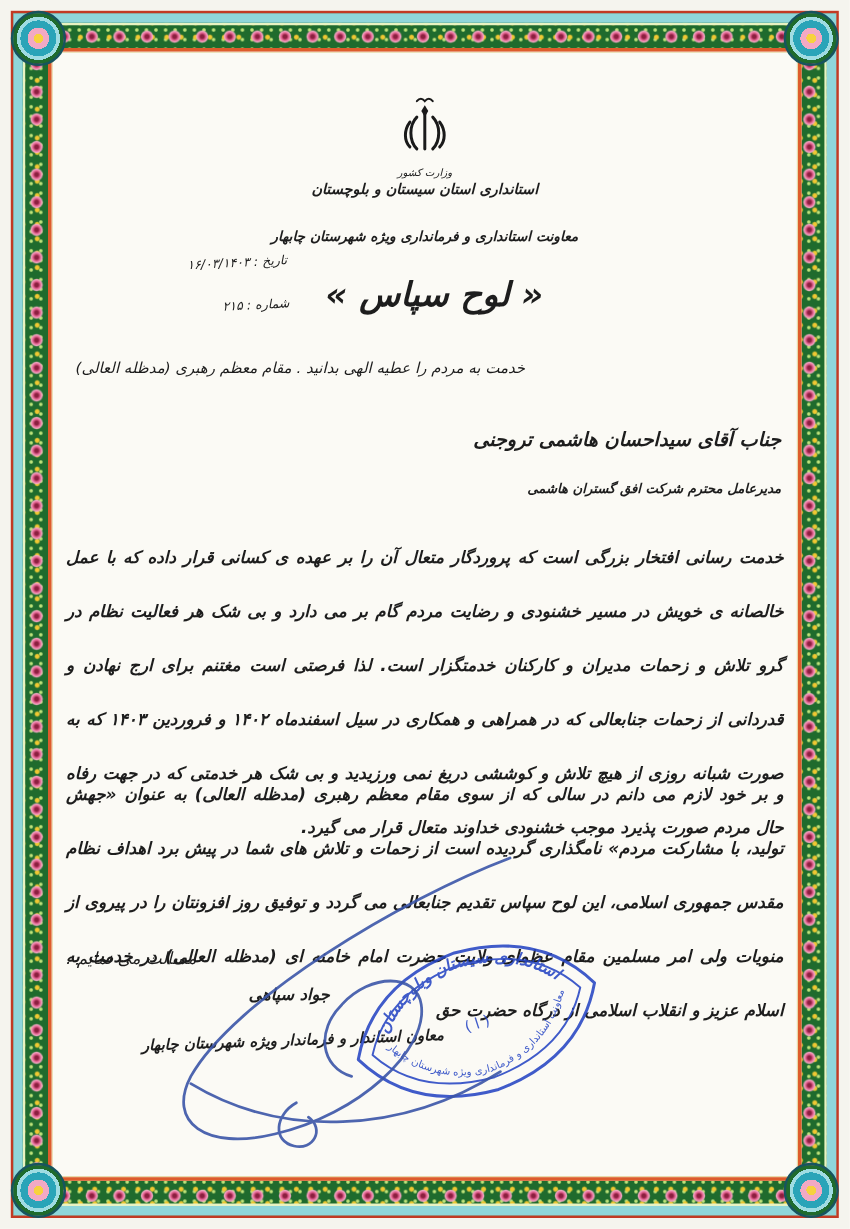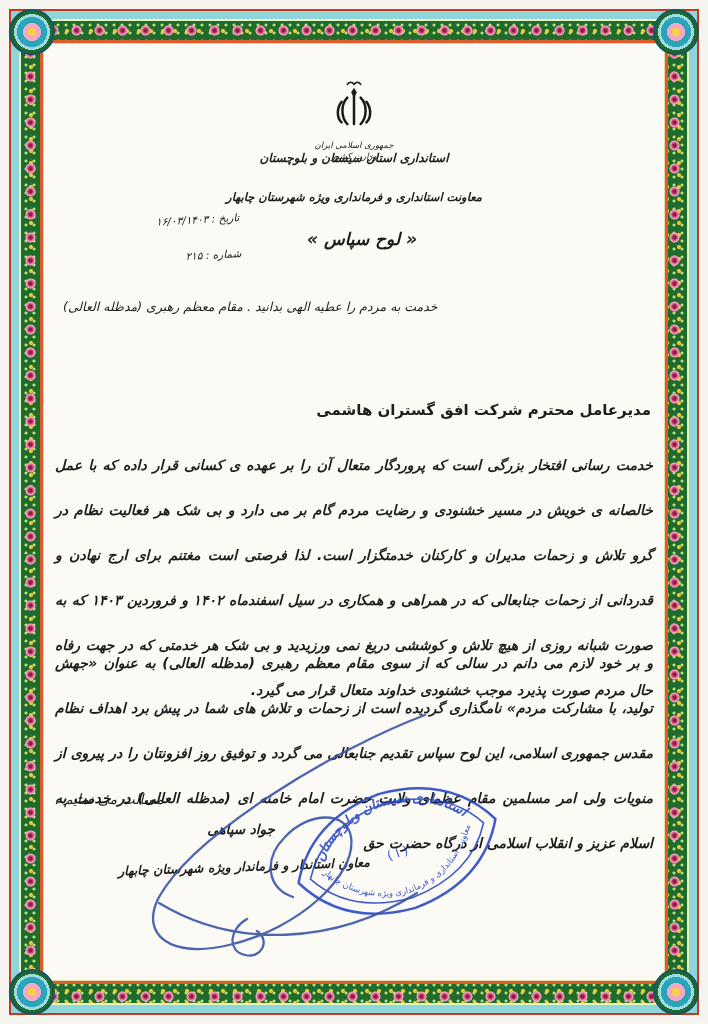--- a/index.html
+++ b/index.html
@@ -49,28 +49,28 @@
   .org1{position:absolute;top:108px;left:0;right:0;text-align:center;
     font-size:12px;font-weight:bold;font-style:italic;}
   .org2{position:absolute;top:147px;left:0;right:0;text-align:center;
     font-size:11.5px;font-weight:bold;font-style:italic;}
   
   .meta{position:absolute;top:172px;left:48px;width:150px;direction:rtl;
     font-size:10.5px;font-style:italic;transform:rotate(-3deg);color:#222;}
   .meta-row{margin-bottom:24px;white-space:nowrap;}
   
   .title{position:absolute;top:186px;left:16px;right:0;text-align:center;
-    font-size:17px;font-weight:bold;font-style:italic;}
+    font-size:28px;font-weight:bold;font-style:italic;}
   .quote{position:absolute;top:256px;left:20px;right:20px;text-align:left;
     font-size:12.5px;font-style:italic;white-space:nowrap;}
   
   .rec-name{position:absolute;top:314px;right:14px;left:14px;text-align:right;
     font-size:16px;font-weight:bold;font-style:italic;}
   .rec-role{position:absolute;top:358px;right:14px;left:14px;text-align:right;
-    font-size:15px;font-weight:bold;}
+    font-size:11px;font-weight:bold;font-style:italic;}
   
   .para{position:absolute;right:12px;left:12px;text-align:justify;
     font-size:14px;font-style:italic;line-height:45px;font-weight:bold;}
   .para1{top:400px;}
   .para2{top:598px;}
   .closing{position:absolute;top:748px;left:12px;right:12px;text-align:left;
     font-size:14px;font-style:italic;}
   
   .signer-name{position:absolute;top:778px;left:118px;width:160px;text-align:center;
     font-size:13.5px;font-weight:bold;font-style:italic;}
@@ -100,21 +100,20 @@
           <path d="M22 20 C14 28 14 44 22 52"></path>
           <path d="M38 20 C46 28 46 44 38 52"></path>
           <path d="M15 25 C9 33 9 44 15 50"></path>
           <path d="M45 25 C51 33 51 44 45 50"></path>
         </g>
         <path d="M30 8 l3.5 6 -3.5 6 -3.5 -6 z" fill="#1a1a1a"></path>
         <path d="M22 4 q4 -5 8 0 q4 -5 8 0" fill="none" stroke="#1a1a1a" stroke-width="2" stroke-linecap="round"></path>
       </svg>
     </div>
     <div class="gov-lines">
-      <div>جمهوری اسلامی ایران</div>
       <div>وزارت کشور</div>
     </div>
     <div class="org1">استانداری استان سیستان و بلوچستان</div>
     <div class="org2">معاونت استانداری و فرمانداری ویژه شهرستان چابهار</div>
 
     <div class="meta">
       <div class="meta-row">
         <span>تاریخ :</span>
         <span>۱۶/۰۳/۱۴۰۳</span>
       </div>
@@ -124,20 +123,21 @@
       </div>
     </div>
 
     <div class="title">« لوح سپاس »</div>
 
     <div class="quote">
       <span>خدمت به مردم را عطیه الهی بدانید .</span>
       <span>مقام معظم رهبری (مدظله العالی)</span>
     </div>
 
+    <div class="rec-name">جناب آقای سیداحسان هاشمی تروجنی</div>
     <div class="rec-role">مدیرعامل محترم شرکت افق گستران هاشمی</div>
 
     <div class="para para1">خدمت رسانی افتخار بزرگی است که پروردگار متعال آن را بر عهده ی کسانی قرار داده که با عمل خالصانه ی خویش در مسیر خشنودی و رضایت مردم گام بر می دارد و بی شک هر فعالیت نظام در گرو تلاش و زحمات مدیران و کارکنان خدمتگزار است. لذا فرصتی است مغتنم برای ارج نهادن و قدردانی از زحمات جنابعالی که در همراهی و همکاری در سیل اسفندماه ۱۴۰۲ و فروردین ۱۴۰۳ که به صورت شبانه روزی از هیچ تلاش و کوششی دریغ نمی ورزیدید و بی شک هر خدمتی که در جهت رفاه حال مردم صورت پذیرد موجب خشنودی خداوند متعال قرار می گیرد.</div>
     <div class="para para2">و بر خود لازم می دانم در سالی که از سوی مقام معظم رهبری (مدظله العالی) به عنوان «جهش تولید، با مشارکت مردم» نامگذاری گردیده است از زحمات و تلاش های شما در پیش برد اهداف نظام مقدس جمهوری اسلامی، این لوح سپاس تقدیم جنابعالی می گردد و توفیق روز افزونتان را در پیروی از منویات ولی امر مسلمین مقام عظمای ولایت حضرت امام خامنه ای (مدظله العالی) در خدمت به اسلام عزیز و انقلاب اسلامی از درگاه حضرت حق</div>
     <div class="closing">مسالت می نمایم .</div>
 
     <div class="signer-name">جواد سپاهی</div>
     <div class="signer-title">معاون استاندار و فرماندار ویژه شهرستان چابهار</div>
 
     <svg class="stamp" viewBox="0 0 260 170">

